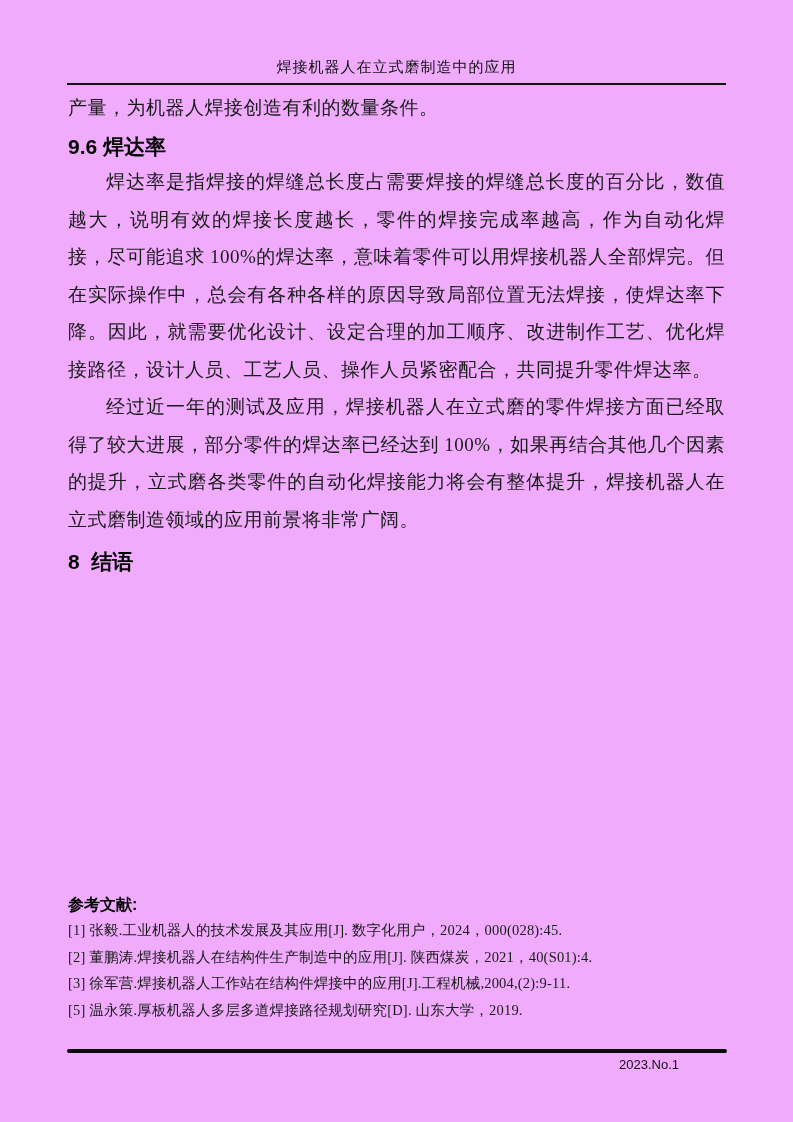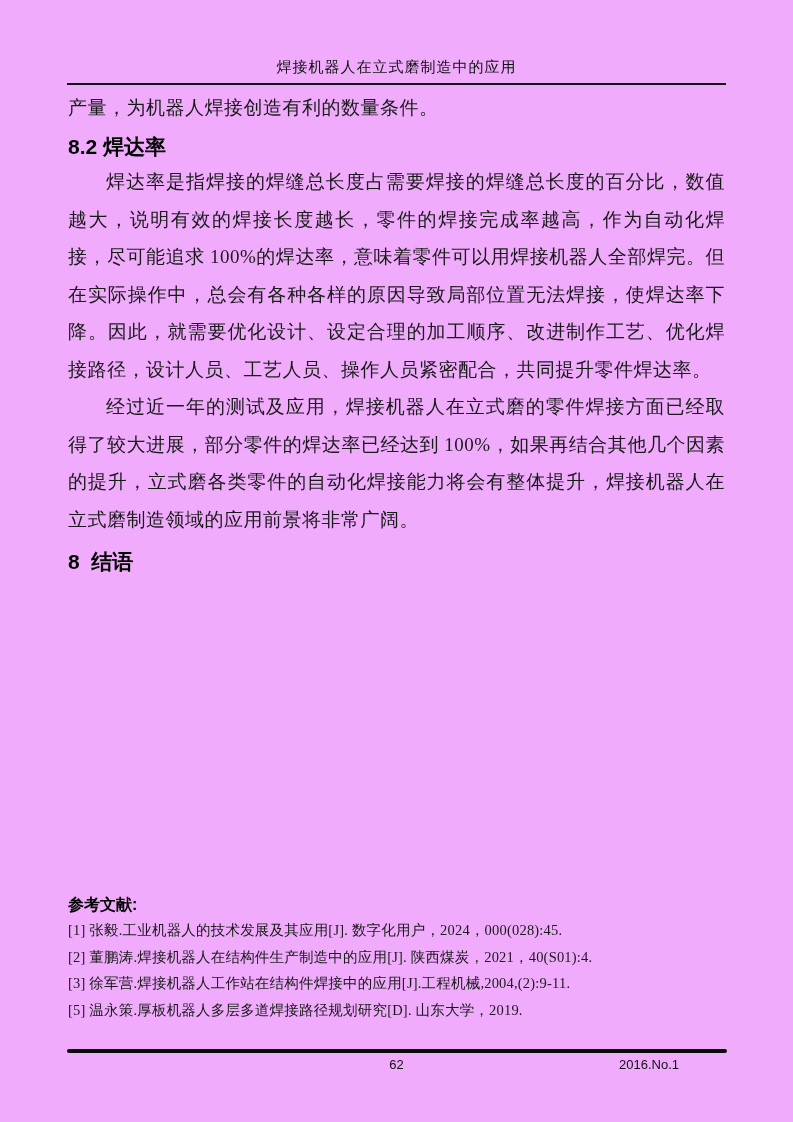--- a/index.html
+++ b/index.html
@@ -117,21 +117,21 @@
 
 <div class="page">
 
   <div class="running-title">焊接机器人在立式磨制造中的应用</div>
   <div class="header-rule"></div>
 
   <div class="content">
 
     <div class="carryover">产量，为机器人焊接创造有利的数量条件。</div>
 
-    <div class="section-heading">8.2 焊达率</div>
+    <div class="section-heading">9.6 焊达率</div>
 
     <div class="paragraphs">
         <p>焊达率是指焊接的焊缝总长度占需要焊接的焊缝总长度的百分比，数值越大，说明有效的焊接长度越长，零件的焊接完成率越高，作为自动化焊接，尽可能追求 100%的焊达率，意味着零件可以用焊接机器人全部焊完。但在实际操作中，总会有各种各样的原因导致局部位置无法焊接，使焊达率下降。因此，就需要优化设计、设定合理的加工顺序、改进制作工艺、优化焊接路径，设计人员、工艺人员、操作人员紧密配合，共同提升零件焊达率。</p>
         <p>经过近一年的测试及应用，焊接机器人在立式磨的零件焊接方面已经取得了较大进展，部分零件的焊达率已经达到 100%，如果再结合其他几个因素的提升，立式磨各类零件的自动化焊接能力将会有整体提升，焊接机器人在立式磨制造领域的应用前景将非常广阔。</p>
       </div>
 
     <div class="section-heading">8  结语</div>
 
 
   </div>
@@ -140,16 +140,15 @@
     <div class="references-heading">参考文献:</div>
     <div class="reference-list">
         <div>[1] 张毅.工业机器人的技术发展及其应用[J]. 数字化用户，2024，000(028):45.</div>
         <div>[2] 董鹏涛.焊接机器人在结构件生产制造中的应用[J]. 陕西煤炭，2021，40(S01):4.</div>
         <div>[3] 徐军营.焊接机器人工作站在结构件焊接中的应用[J].工程机械,2004,(2):9-11.</div>
         <div>[5] 温永策.厚板机器人多层多道焊接路径规划研究[D]. 山东大学，2019.</div>
       </div>
   </div>
 
   <div class="footer-rule"></div>
-  <div class="footer-page-number">62</div>
-  <div class="footer-issue">2016.No.1</div>
+  <div class="footer-issue">2023.No.1</div>
 
 </div>
 
 </body></html>

